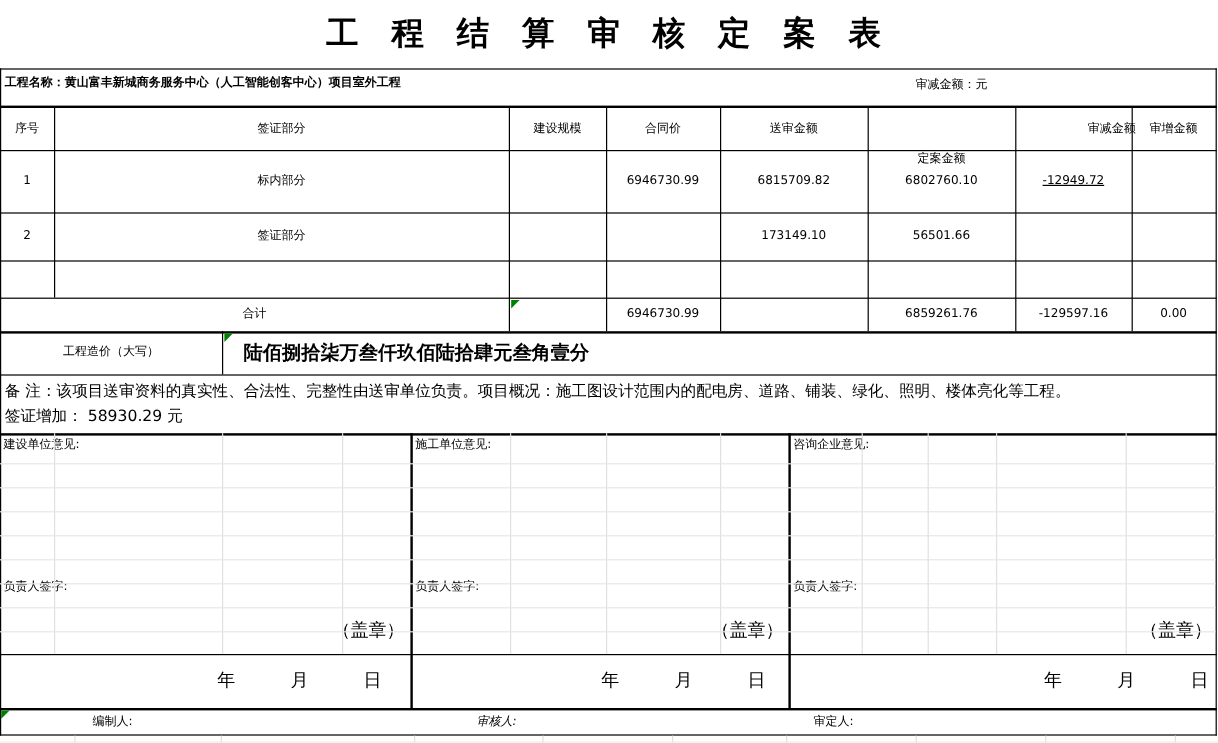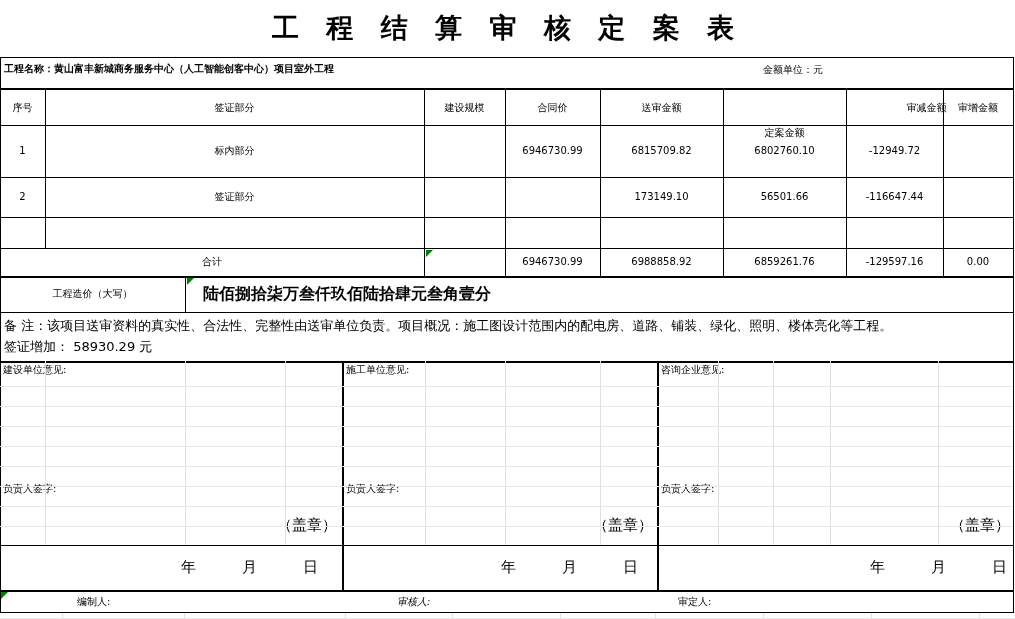--- a/index.html
+++ b/index.html
@@ -22,47 +22,45 @@
          font-size:27px;font-weight:bold;letter-spacing:9px;}
 </style>
 </head>
 <body>
 
 <div id="screen">
 
   <div id="title">工 程 结 算 审 核 定 案 表</div>
 
   <div class="t b" style="left:4px;top:62px;">工程名称：黄山富丰新城商务服务中心（人工智能创客中心）项目室外工程</div>
-  <div class="t" style="left:763px;top:63px;">金额单位：元</div>
+  <div class="t" style="left:763px;top:63px;">审减金额：元</div>
 
   <div class="t c" style="left:0;top:90px;width:45px;line-height:35px;">序号</div>
   <div class="t c" style="left:45px;top:90px;width:379px;line-height:35px;">签证部分</div>
   <div class="t c" style="left:424px;top:90px;width:81px;line-height:35px;">建设规模</div>
   <div class="t c" style="left:505px;top:90px;width:95px;line-height:35px;">合同价</div>
   <div class="t c" style="left:600px;top:90px;width:123px;line-height:35px;">送审金额</div>
   <div class="t c" style="left:723px;top:90px;width:123px;line-height:35px;margin-top:25px;">定案金额</div>
   <div class="t c" style="left:846px;top:90px;width:97px;line-height:35px;padding-left:32px;">审减金额</div>
   <div class="t c" style="left:943px;top:90px;width:70px;line-height:35px;">审增金额</div>
 
   <div class="t c" style="left:0;top:125px;width:45px;line-height:52px;">1</div>
   <div class="t c" style="left:45px;top:125px;width:379px;line-height:52px;">标内部分</div>
   <div class="t c" style="left:505px;top:125px;width:95px;line-height:52px;">6946730.99</div>
   <div class="t c" style="left:600px;top:125px;width:123px;line-height:52px;">6815709.82</div>
   <div class="t c" style="left:723px;top:125px;width:123px;line-height:52px;">6802760.10</div>
-  <div class="t c" style="left:846px;top:125px;width:97px;line-height:52px;">-12949.72</div>
+  <div class="t c" style="left:846px;top:125px;width:97px;line-height:52px;text-decoration:underline;">-12949.72</div>
 
   <div class="t c" style="left:0;top:177px;width:45px;line-height:40px;">2</div>
   <div class="t c" style="left:45px;top:177px;width:379px;line-height:40px;">签证部分</div>
   <div class="t c" style="left:600px;top:177px;width:123px;line-height:40px;">173149.10</div>
   <div class="t c" style="left:723px;top:177px;width:123px;line-height:40px;">56501.66</div>
-  <div class="t c" style="left:846px;top:177px;width:97px;line-height:40px;">-116647.44</div>
 
   <div class="t c" style="left:0;top:248px;width:424px;line-height:28px;">合计</div>
   <div class="t c" style="left:505px;top:248px;width:95px;line-height:28px;">6946730.99</div>
-  <div class="t c" style="left:600px;top:248px;width:123px;line-height:28px;">6988858.92</div>
   <div class="t c" style="left:723px;top:248px;width:123px;line-height:28px;">6859261.76</div>
   <div class="t c" style="left:846px;top:248px;width:97px;line-height:28px;">-129597.16</div>
   <div class="t c" style="left:943px;top:248px;width:70px;line-height:28px;">0.00</div>
 
   <div class="t c" style="left:0;top:276px;width:185px;line-height:36px;">工程造价（大写）</div>
   <div class="t b" style="left:203px;top:276px;line-height:36px;font-size:16px;">陆佰捌拾柒万叁仟玖佰陆拾肆元叁角壹分</div>
 
   <div class="t" style="left:4px;top:317px;font-size:13px;">备  注：该项目送审资料的真实性、合法性、完整性由送审单位负责。项目概况：施工图设计范围内的配电房、道路、铺装、绿化、照明、楼体亮化等工程。</div>
   <div class="t" style="left:4px;top:338px;font-size:13px;">签证增加：  58930.29 元</div>
 

